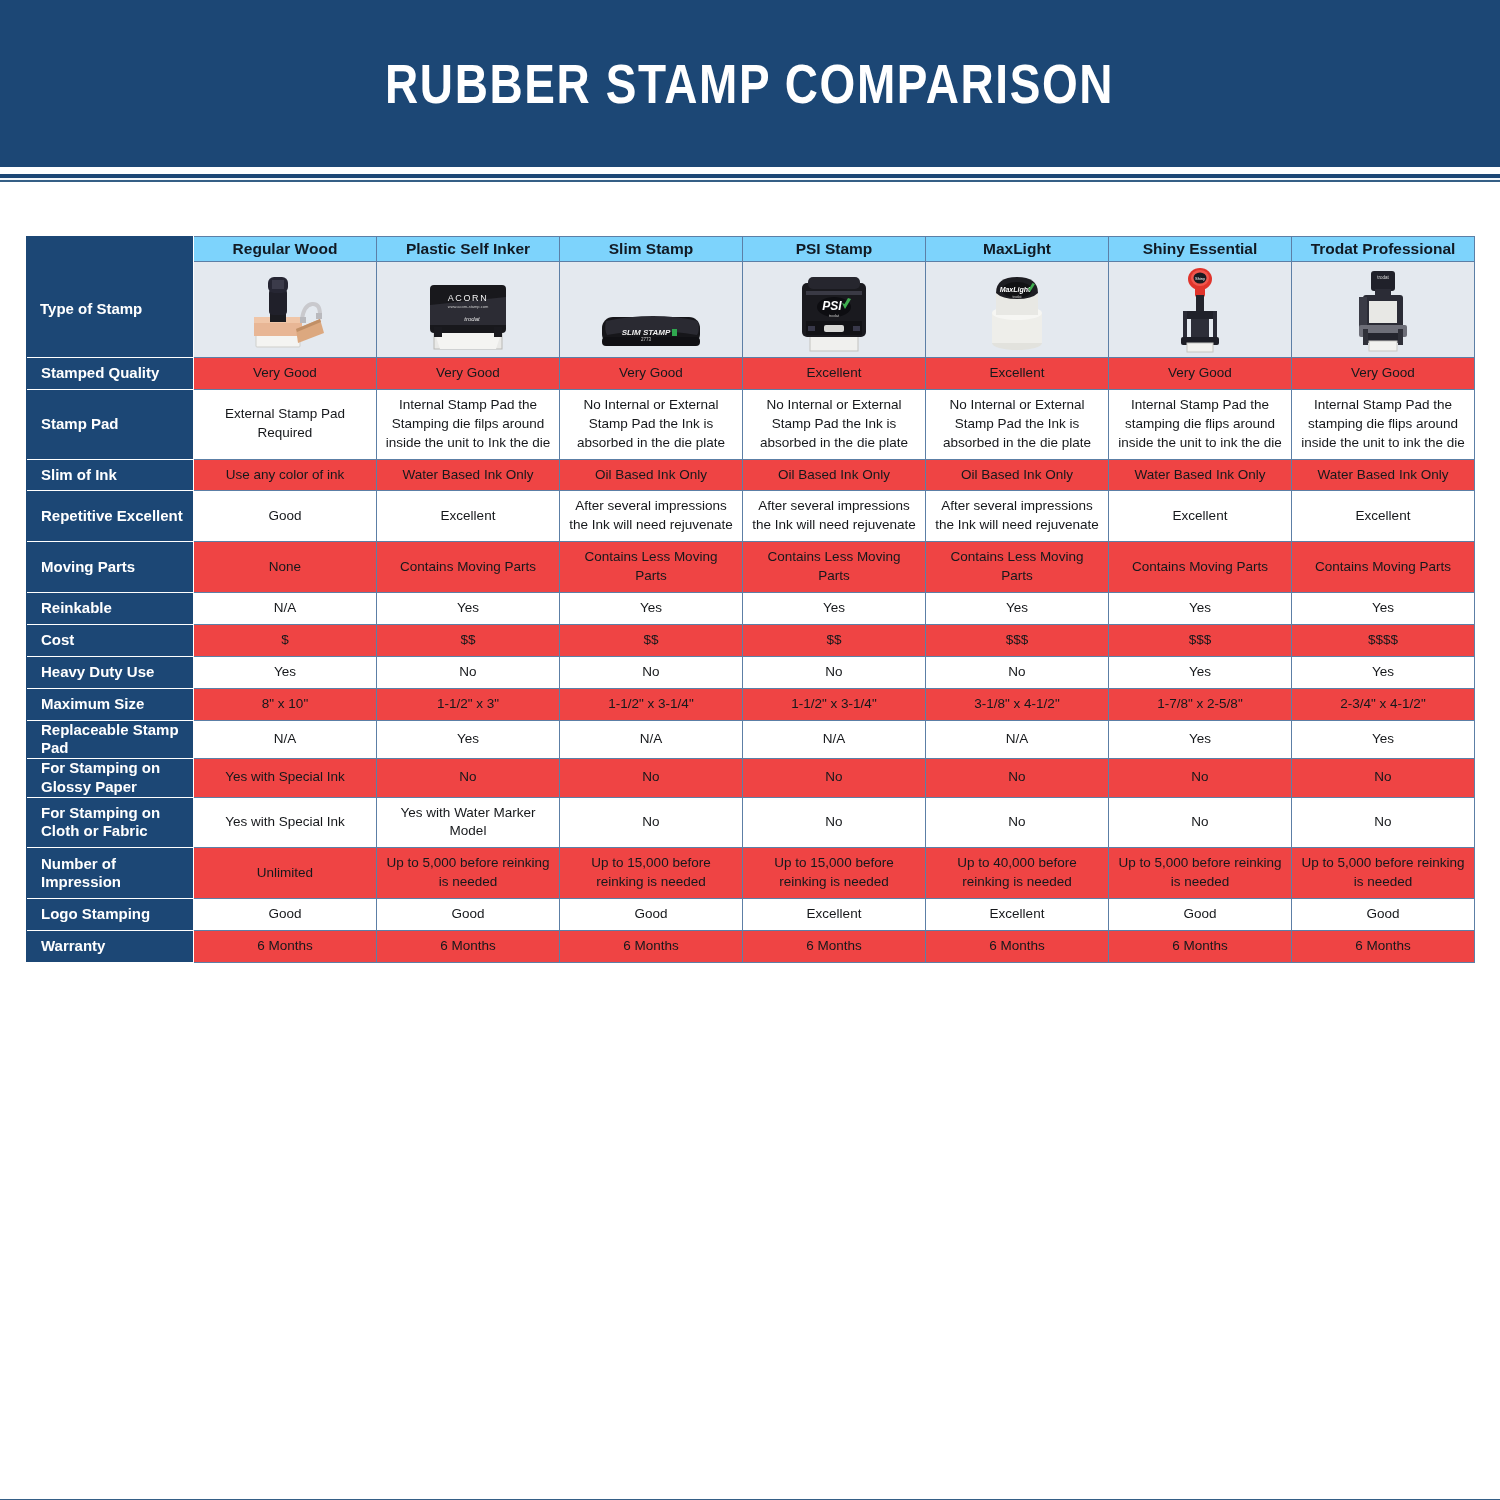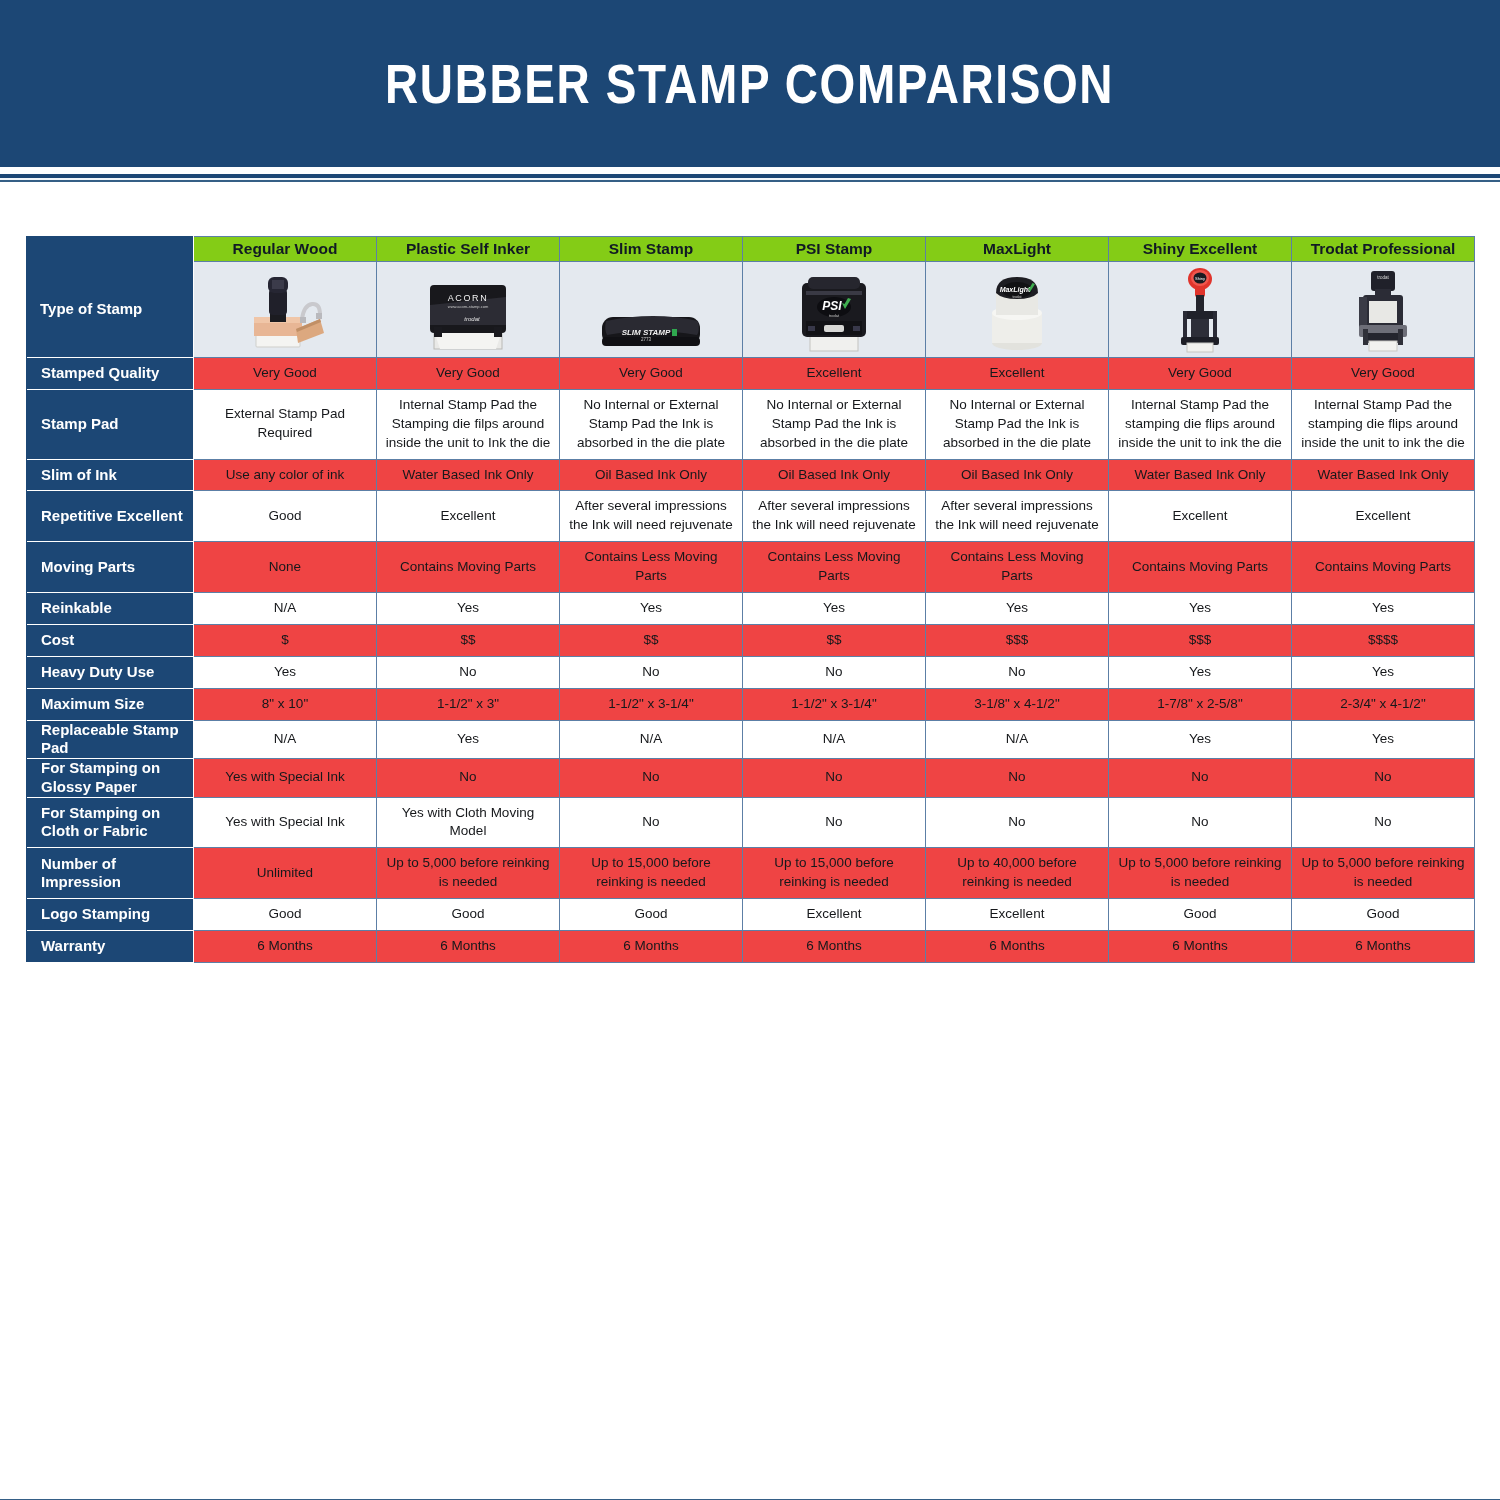--- a/index.html
+++ b/index.html
@@ -40,21 +40,21 @@
   table{
     width:1447px;
     border-collapse:collapse;
     table-layout:fixed;
   }
   col.c-label{ width:167px; }
   col.c-prod { width:183px; }
 
   
   thead th{
-    background:#84cc16;
+    background:#7dd3fc;
     color:#111a24;
     font-size:15.5px;
     font-weight:bold;
     height:24px;
     line-height:24px;
     padding:0 2px;
     border-left:1px solid #5c7fa6;
     border-right:1px solid #5c7fa6;
     border-top:1px solid #5c7fa6;
     white-space:nowrap;
@@ -139,21 +139,21 @@
         <col class="c-prod">
       </colgroup>
     <thead>
       <tr>
         <th class="corner"></th>
       <th>Regular Wood</th>
           <th>Plastic Self Inker</th>
           <th>Slim Stamp</th>
           <th>PSI Stamp</th>
           <th>MaxLight</th>
-          <th>Shiny Excellent</th>
+          <th>Shiny Essential</th>
           <th>Trodat Professional</th>
         </tr>
     </thead>
     <tbody id="tbody">
         <tr>
           <td class="label first">Type of Stamp</td>
           <td class="imgcell">
             <div class="stampwrap">
     <svg width="82" height="86" viewBox="0 0 82 86">
       <rect x="12" y="66" width="44" height="12" rx="1" fill="#f4f4f2" stroke="#cfcfcb"></rect>
@@ -374,21 +374,21 @@
           <td class="val">No</td>
           <td class="val">No</td>
           <td class="val">No</td>
           <td class="val">No</td>
           <td class="val">No</td>
           <td class="val">No</td>
         </tr>
         <tr>
           <td class="label">For Stamping on Cloth or Fabric</td>
           <td class="val">Yes with Special Ink</td>
-          <td class="val">Yes with Cloth Moving Model</td>
+          <td class="val">Yes with Water Marker Model</td>
           <td class="val">No</td>
           <td class="val">No</td>
           <td class="val">No</td>
           <td class="val">No</td>
           <td class="val">No</td>
         </tr>
         <tr class="alt">
           <td class="label">Number of Impression</td>
           <td class="val">Unlimited</td>
           <td class="val">Up to 5,000 before reinking is needed</td>

